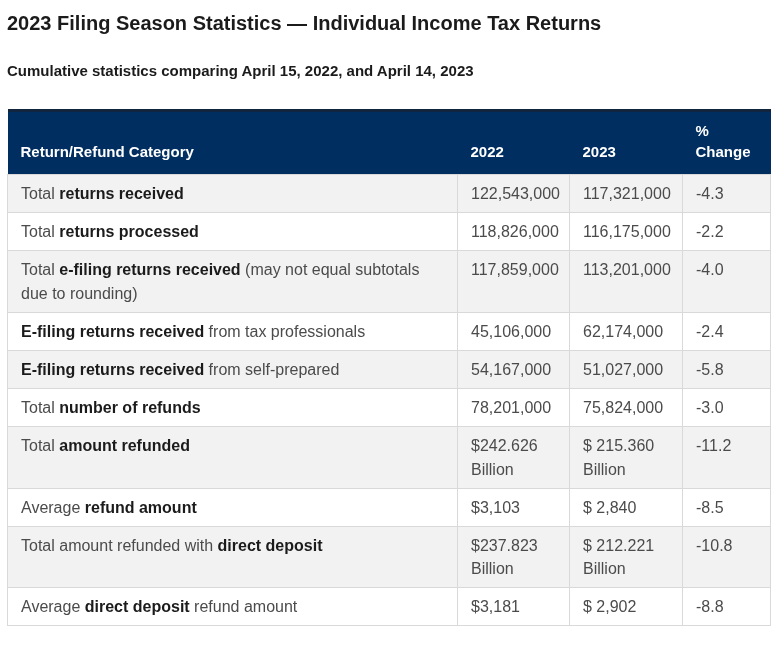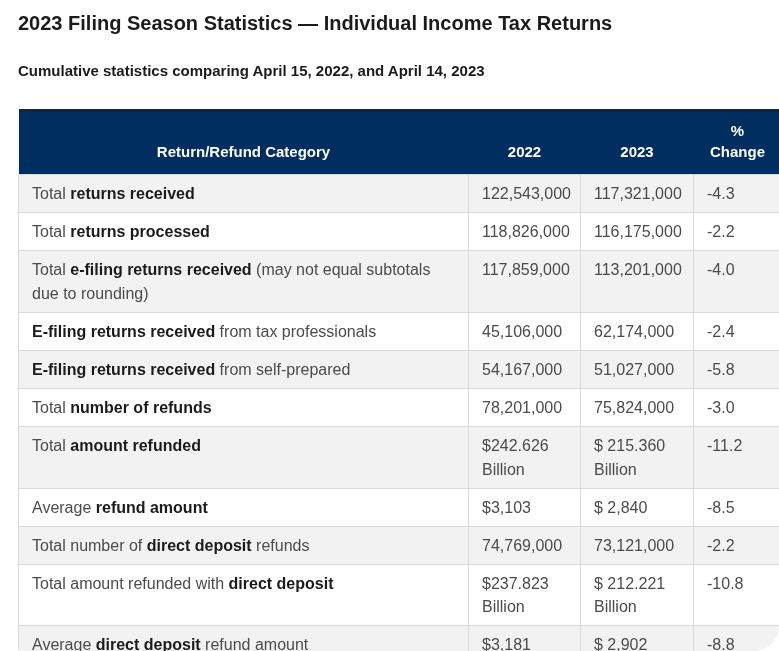--- a/index.html
+++ b/index.html
@@ -15,21 +15,21 @@
   * { box-sizing: border-box; }
   html, body {
     margin: 0;
     padding: 0;
     background: #ffffff;
     font-family: "Liberation Sans", sans-serif;
   }
   .page {
     width: 779px;
     height: 651px;
-    padding: 8px 8px 0 18px;
+    padding: 8px 8px 0 7px;
     background: #ffffff;
     overflow: hidden;
     border-radius: 25px;
   }
   .page-title {
     font-size: 20px;
     font-weight: bold;
     color: var(--text-bold, #1b1b1b);
     margin: 2px 0 0 0;
     line-height: 1.3;
@@ -44,21 +44,21 @@
   table.stats {
     width: 763px;
     border-collapse: collapse;
     table-layout: fixed;
   }
   table.stats thead th {
     background: var(--header-bg, #002e60);
     color: var(--header-text, #ffffff);
     font-size: 15px;
     font-weight: bold;
-    text-align: center;
+    text-align: left;
     vertical-align: bottom;
     padding: 8px 13px 11px 13px;
     border-top: 3px solid var(--header-top-border, #11263e);
     line-height: 1.45;
   }
   table.stats tbody td {
     border: 1px solid var(--cell-border, #d9d9d9);
     padding: 7px 13px;
     font-size: 16px;
     color: var(--text-regular, #4b4b4b);
@@ -143,26 +143,20 @@
           <td>$ 215.360 Billion</td>
           <td>-11.2</td>
         </tr>
         <tr>
           <td><span>Average </span><strong>refund amount</strong></td>
           <td>$3,103</td>
           <td>$ 2,840</td>
           <td>-8.5</td>
         </tr>
         <tr>
-          <td><span>Total number of </span><strong>direct deposit</strong><span> refunds</span></td>
-          <td>74,769,000</td>
-          <td>73,121,000</td>
-          <td>-2.2</td>
-        </tr>
-        <tr>
           <td><span>Total amount refunded with </span><strong>direct deposit</strong></td>
           <td>$237.823 Billion</td>
           <td>$ 212.221 Billion</td>
           <td>-10.8</td>
         </tr>
         <tr>
           <td><span>Average </span><strong>direct deposit</strong><span> refund amount</span></td>
           <td>$3,181</td>
           <td>$ 2,902</td>
           <td>-8.8</td>

